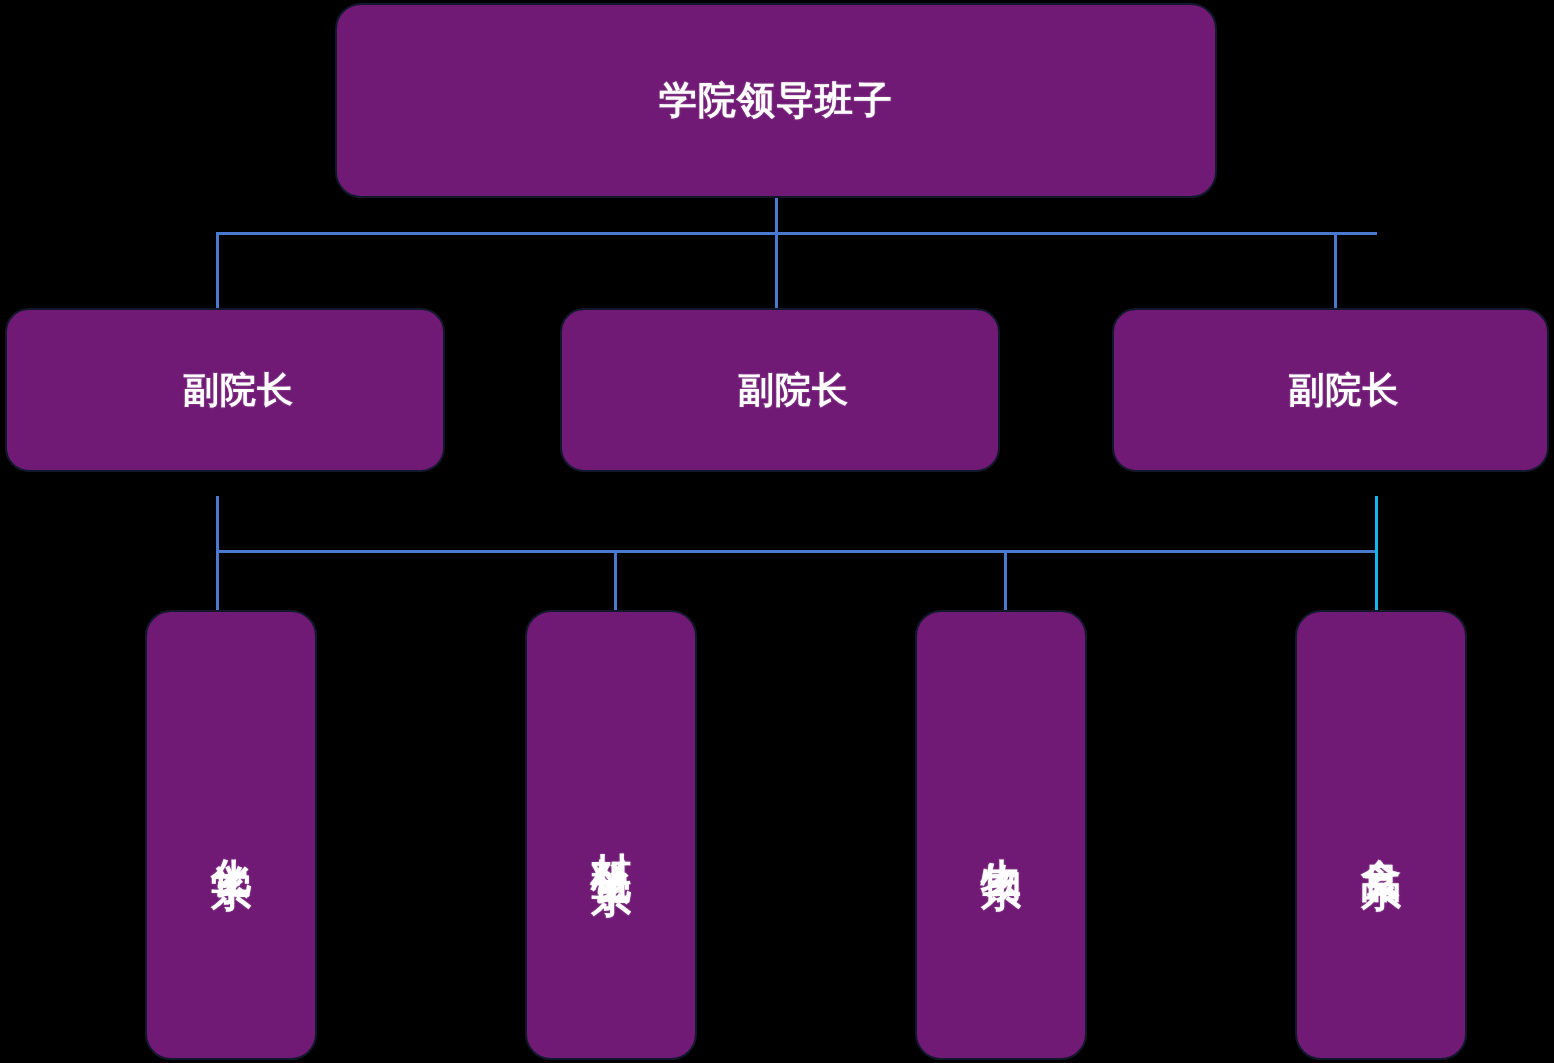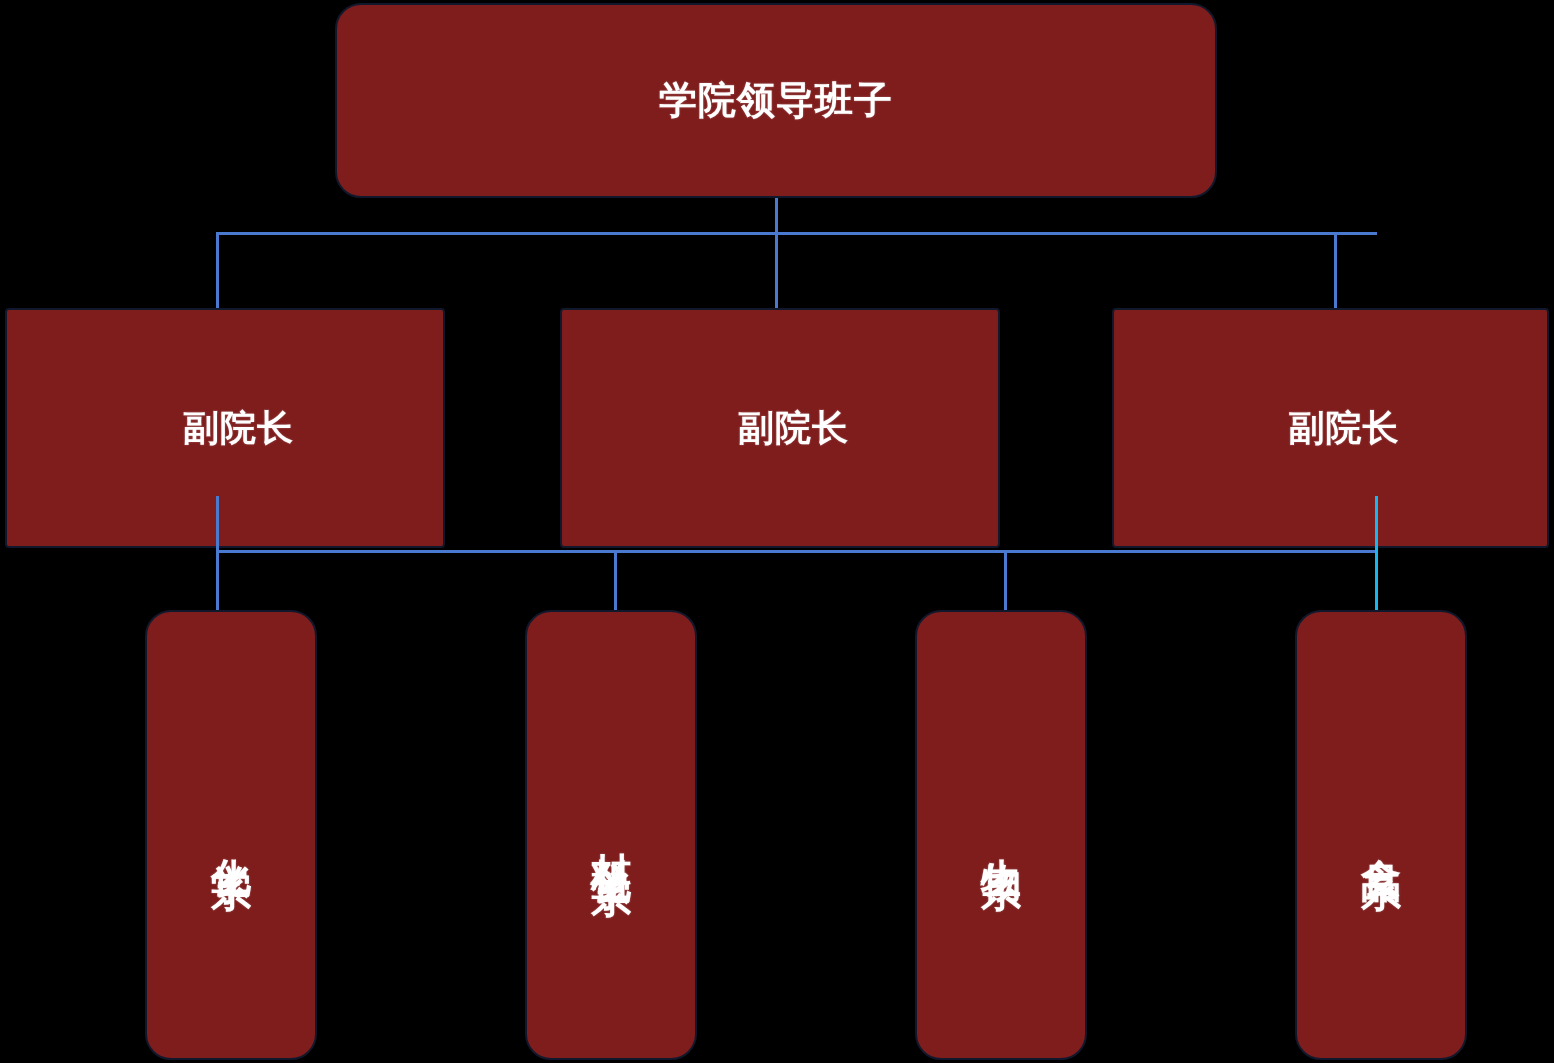--- a/index.html
+++ b/index.html
@@ -16,21 +16,21 @@
     width: 1554px;
     height: 1063px;
     background: #000000;
     overflow: hidden;
   }
 
   
   .node {
     position: absolute;
     box-sizing: border-box;
-    background: #7f1d1d;
+    background: #701a75;
     border: 2px solid #12182b;
     border-radius: 22px;
     color: #ffffff;
     font-weight: bold;
     display: flex;
     align-items: center;
     justify-content: center;
     text-align: center;
     letter-spacing: 1px;
     text-shadow: 0 0 2px rgba(255,255,255,0.35);
@@ -40,23 +40,23 @@
     left: 335px;
     top: 3px;
     width: 882px;
     height: 195px;
     font-size: 38px;
     border-radius: 26px;
   }
 
   .node-vice {
     top: 308px;
-    height: 240px;
+    height: 164px;
     font-size: 36px;
-    border-radius: 4px;
+    border-radius: 24px;
     padding-left: 27px;
   }
   .node-vice.pos-0 { left: 5px;    width: 440px; }
   .node-vice.pos-1 { left: 560px;  width: 440px; }
   .node-vice.pos-2 { left: 1112px; width: 437px; }
 
   .node-dept {
     top: 610px;
     height: 450px;
     width: 172px;

